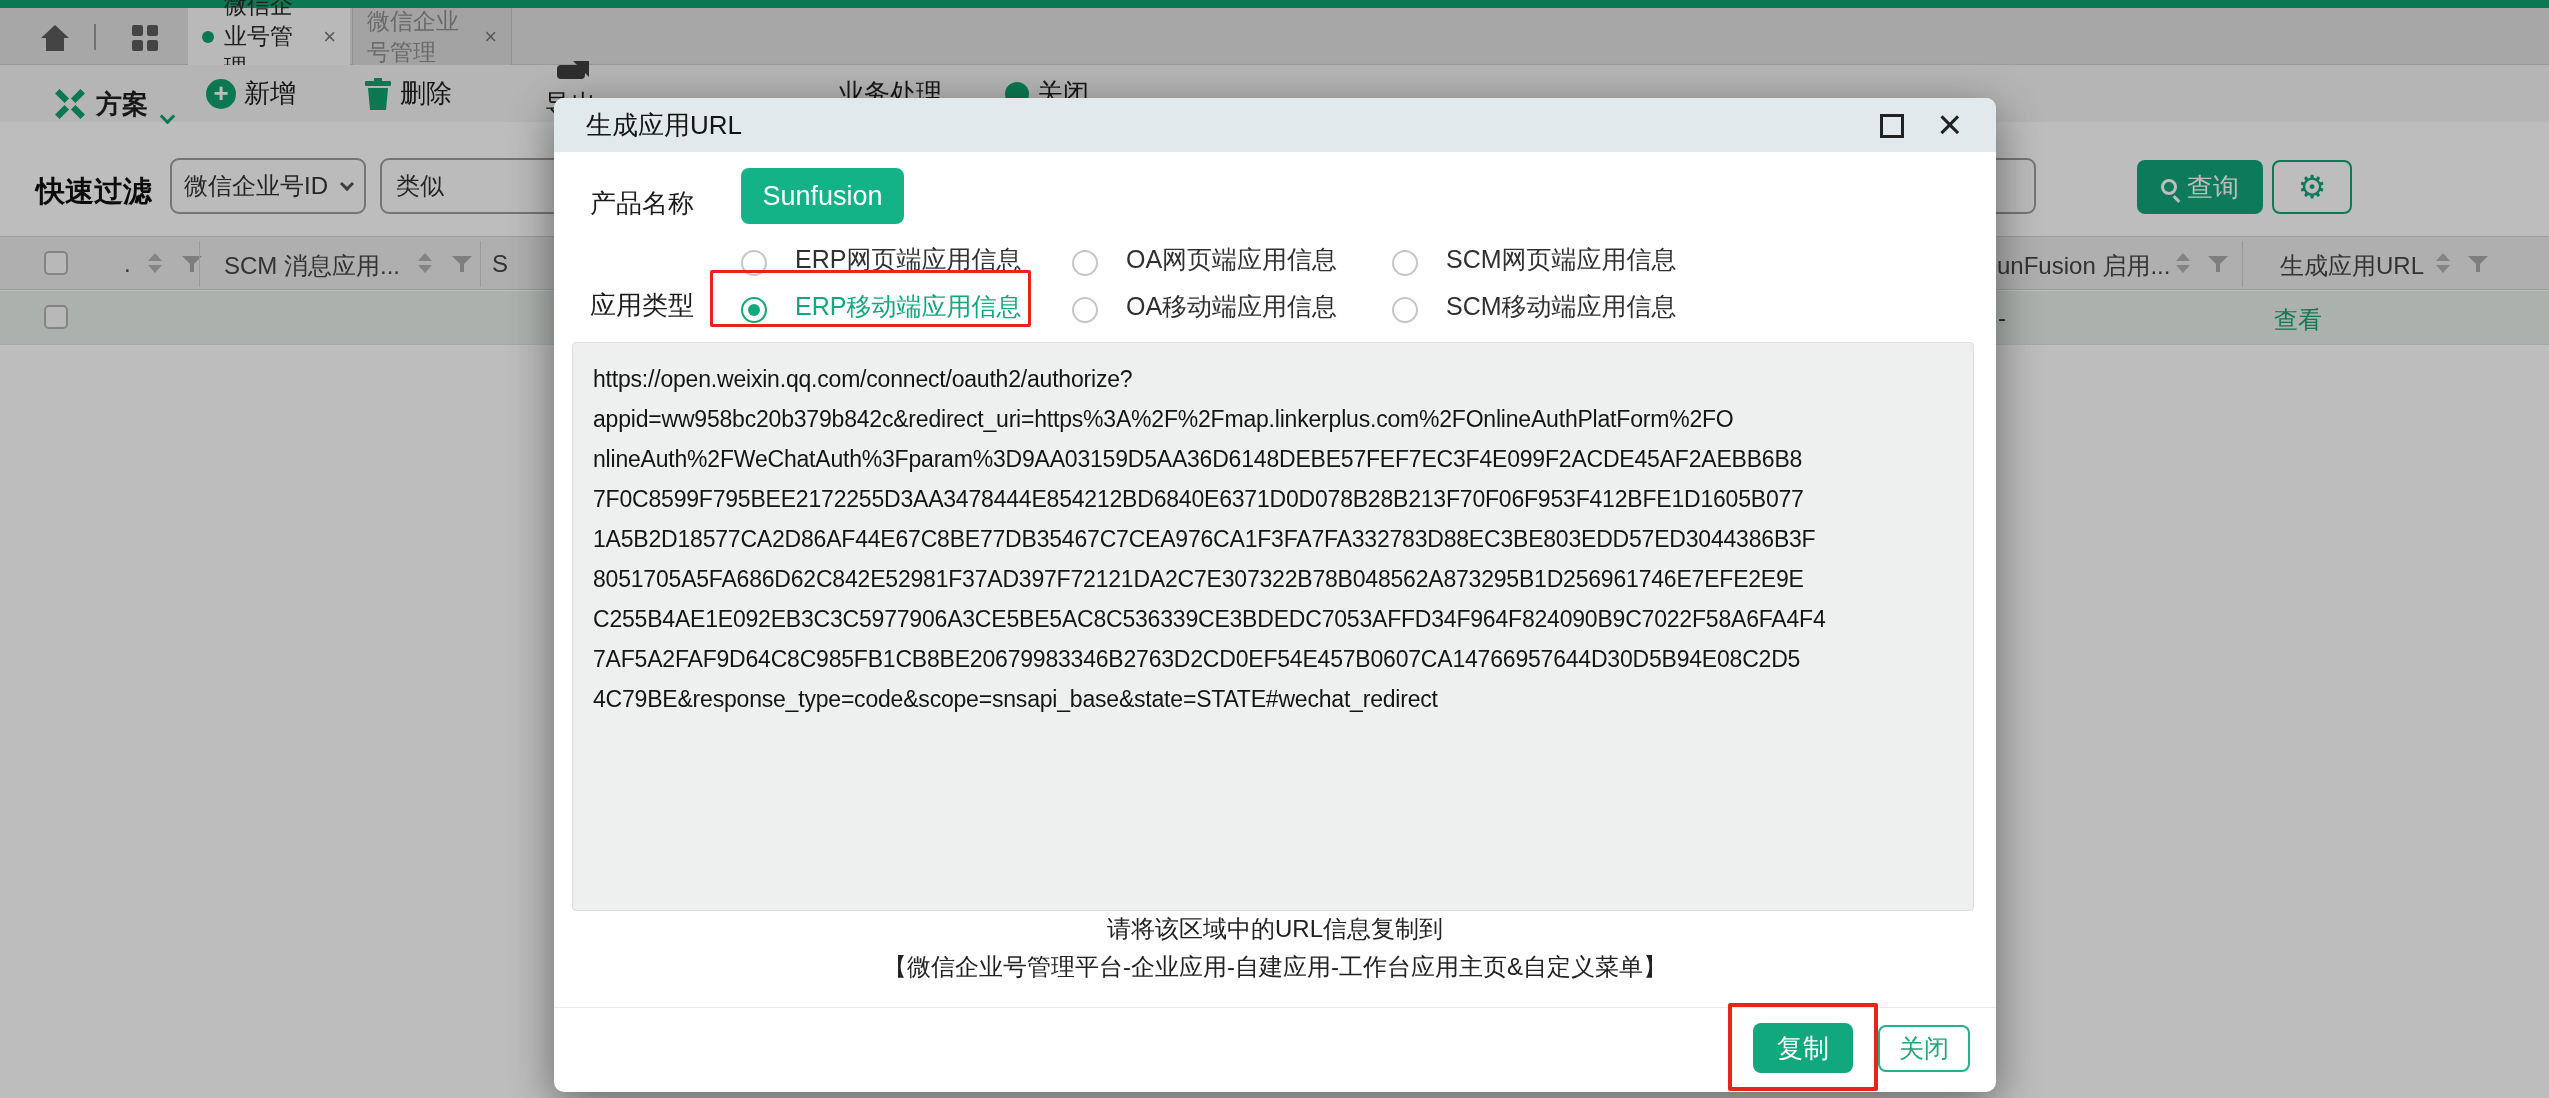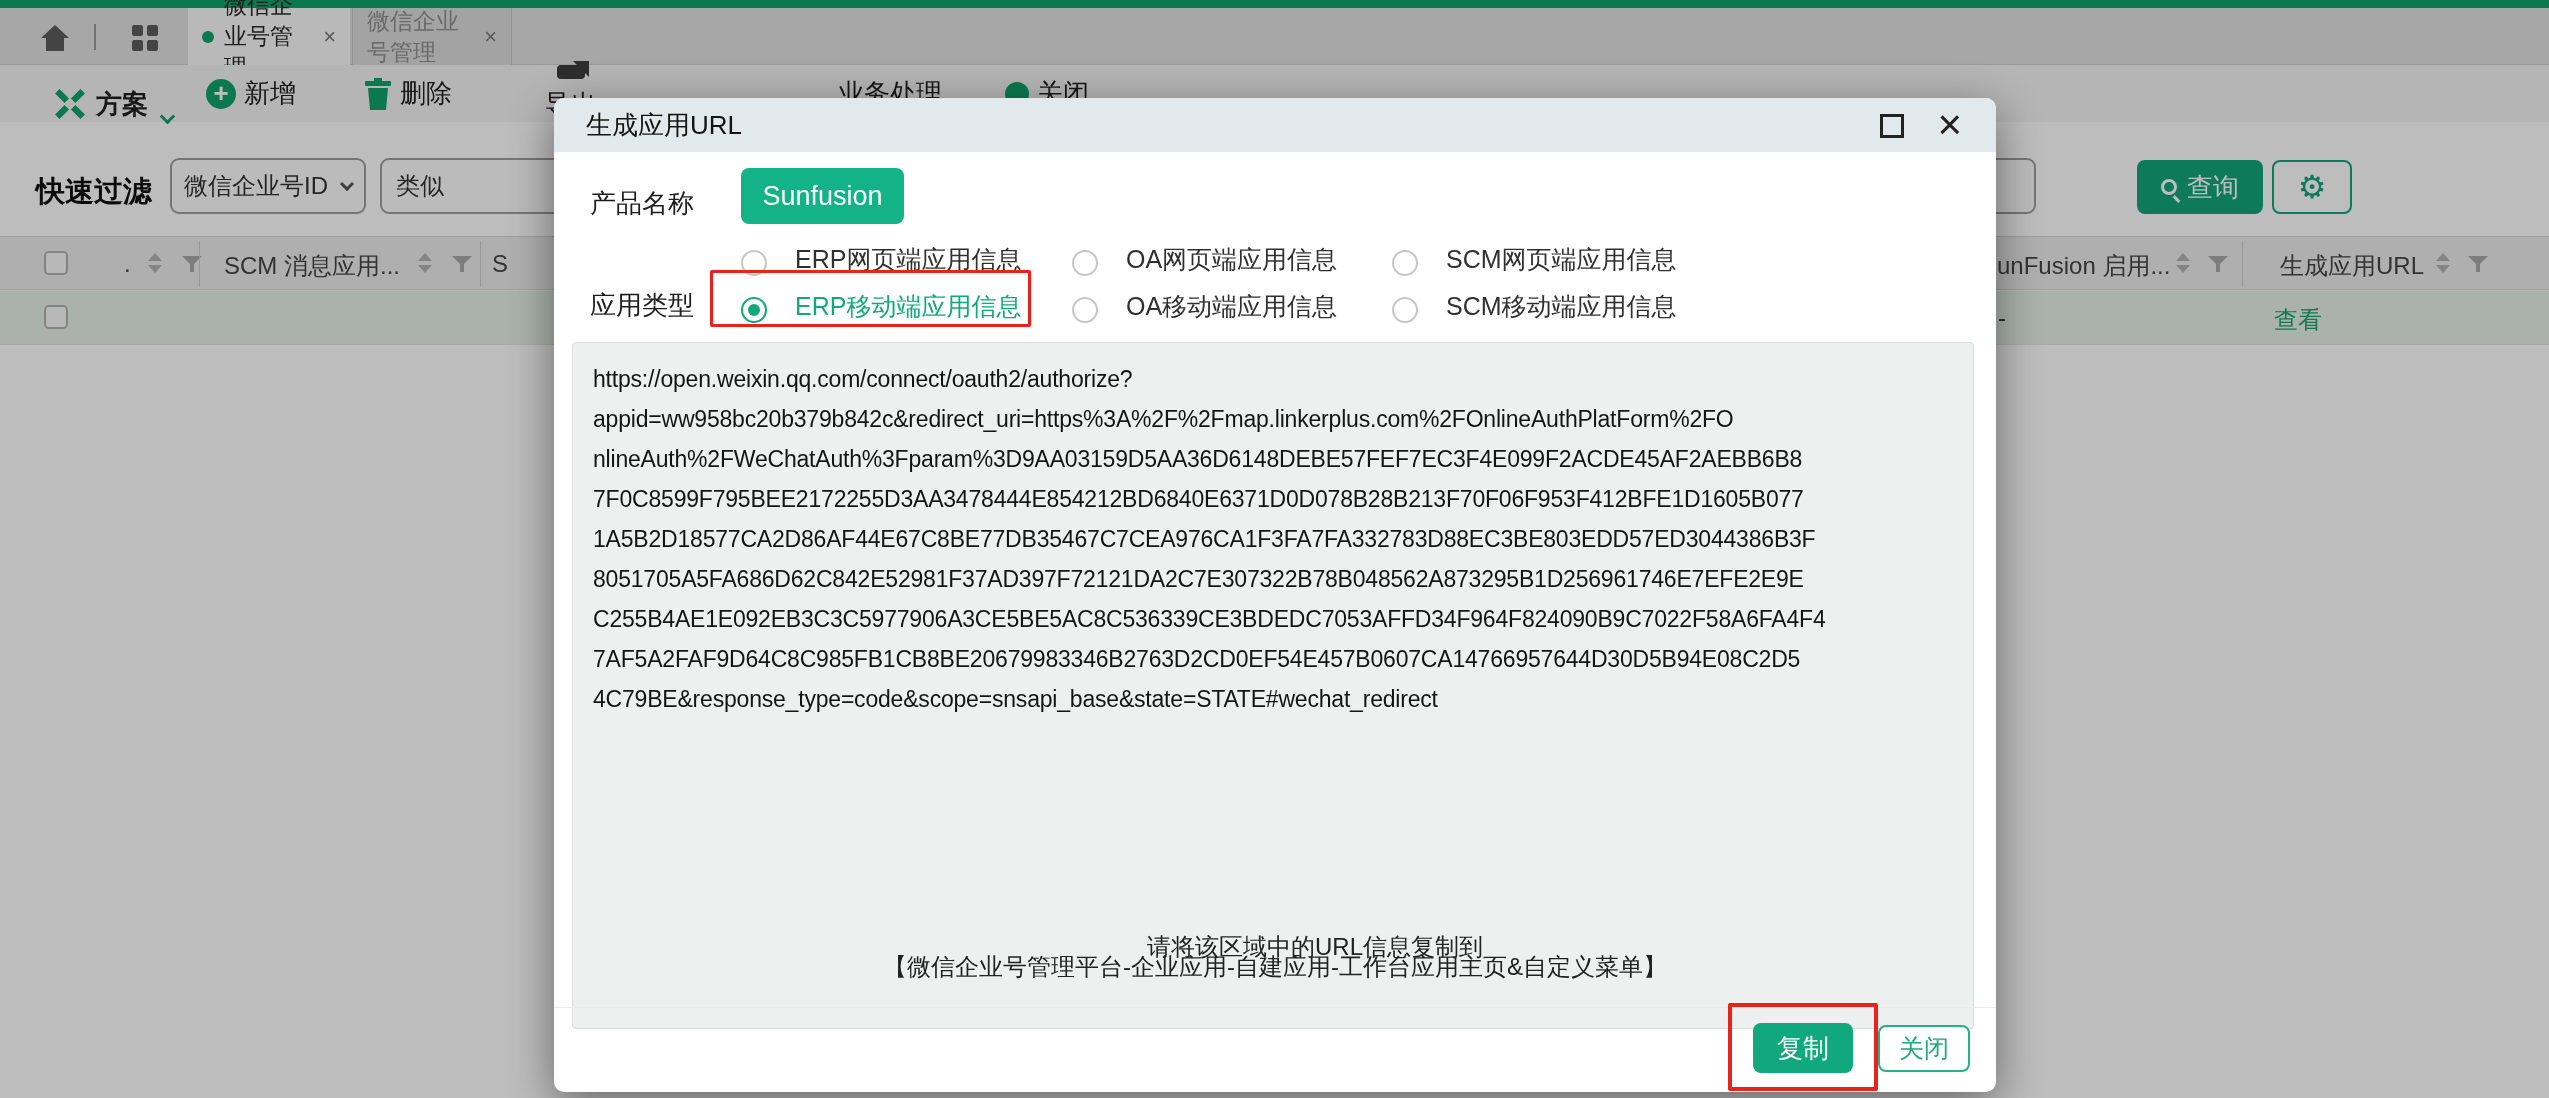--- a/index.html
+++ b/index.html
@@ -60,21 +60,21 @@
   .win-max { position:absolute; right:92px; top:16px; width:24px; height:24px; border:3px solid #222; cursor:pointer; }
   .win-close { position:absolute; right:34px; top:2px; font-size:42px; color:#222; cursor:pointer; line-height:50px; }
   .form-label { position:absolute; font-size:26px; color:#1c1c1c; }
   .product-btn { position:absolute; left:187px; top:70px; width:163px; height:56px; background:#14b287; border-radius:8px; color:#fff; font-size:27px; display:flex; align-items:center; justify-content:center; cursor:pointer; }
   .radio-item { position:absolute; display:flex; align-items:flex-end; gap:28px; font-size:25px; color:#303030; cursor:pointer; }
   .radio-circle { width:26px; height:26px; border:2px solid #c6c6c6; border-radius:50%; background:#fff; position:relative; flex:0 0 auto; }
   .radio-item.selected { color:#12a87e; }
   .radio-item.selected .radio-circle { border-color:#12a87e; }
   .radio-item.selected .radio-circle::after { content:""; position:absolute; left:5px; top:5px; width:12px; height:12px; border-radius:50%; background:#12a87e; }
   .anno { position:absolute; border:4px solid #e8231c; border-radius:2px; pointer-events:none; }
-  .url-box { position:absolute; left:18px; top:244px; width:1402px; height:687px; background:#eef0ef; border:1px solid #dcdedd; border-radius:4px; padding:16px 20px; overflow:hidden; cursor:text; }
+  .url-box { position:absolute; left:18px; top:244px; width:1402px; height:569px; background:#eef0ef; border:1px solid #dcdedd; border-radius:4px; padding:16px 20px; overflow:hidden; cursor:text; }
   .url-line { font-size:23px; line-height:40px; color:#141414; white-space:nowrap; letter-spacing:-0.2px; }
   .note { position:absolute; left:0; width:100%; text-align:center; font-size:24px; color:#222; }
   .modal-footer-line { position:absolute; left:0; top:909px; width:100%; border-top:1px solid #ebebeb; }
   .copy-btn { position:absolute; left:1199px; top:925px; width:100px; height:50px; background:#12a87e; border-radius:8px; color:#fff; font-size:26px; display:flex; align-items:center; justify-content:center; cursor:pointer; }
   .close-btn { position:absolute; left:1324px; top:927px; width:92px; height:47px; background:#fff; border:2px solid #25b189; border-radius:8px; color:#1fa87c; font-size:25px; display:flex; align-items:center; justify-content:center; cursor:pointer; }
 </style>
 </head>
 <body>
 
 <div class="page">
@@ -228,20 +228,20 @@
     <div class="url-line">appid=ww958bc20b379b842c&amp;redirect_uri=https%3A%2F%2Fmap.linkerplus.com%2FOnlineAuthPlatForm%2FO</div>
     <div class="url-line">nlineAuth%2FWeChatAuth%3Fparam%3D9AA03159D5AA36D6148DEBE57FEF7EC3F4E099F2ACDE45AF2AEBB6B8</div>
     <div class="url-line">7F0C8599F795BEE2172255D3AA3478444E854212BD6840E6371D0D078B28B213F70F06F953F412BFE1D1605B077</div>
     <div class="url-line">1A5B2D18577CA2D86AF44E67C8BE77DB35467C7CEA976CA1F3FA7FA332783D88EC3BE803EDD57ED3044386B3F</div>
     <div class="url-line">8051705A5FA686D62C842E52981F37AD397F72121DA2C7E307322B78B048562A873295B1D256961746E7EFE2E9E</div>
     <div class="url-line">C255B4AE1E092EB3C3C5977906A3CE5BE5AC8C536339CE3BDEDC7053AFFD34F964F824090B9C7022F58A6FA4F4</div>
     <div class="url-line">7AF5A2FAF9D64C8C985FB1CB8BE20679983346B2763D2CD0EF54E457B0607CA14766957644D30D5B94E08C2D5</div>
     <div class="url-line">4C79BE&amp;response_type=code&amp;scope=snsapi_base&amp;state=STATE#wechat_redirect</div>
   </div>
 
-  <div class="note" style="top:833px;margin-left:40px;">请将该区域中的URL信息复制到</div>
+  <div class="note" style="top:815px;">请将该区域中的URL信息复制到</div>
   <div class="note" style="top:853px;">【微信企业号管理平台-企业应用-自建应用-工作台应用主页&amp;自定义菜单】</div>
 
   <div class="modal-footer-line"></div>
   <div class="copy-btn">复制</div>
   <div class="anno" style="left:1174px;top:905px;width:150px;height:88px;"></div>
   <div class="close-btn">关闭</div>
 </div>
 
 </body></html>

